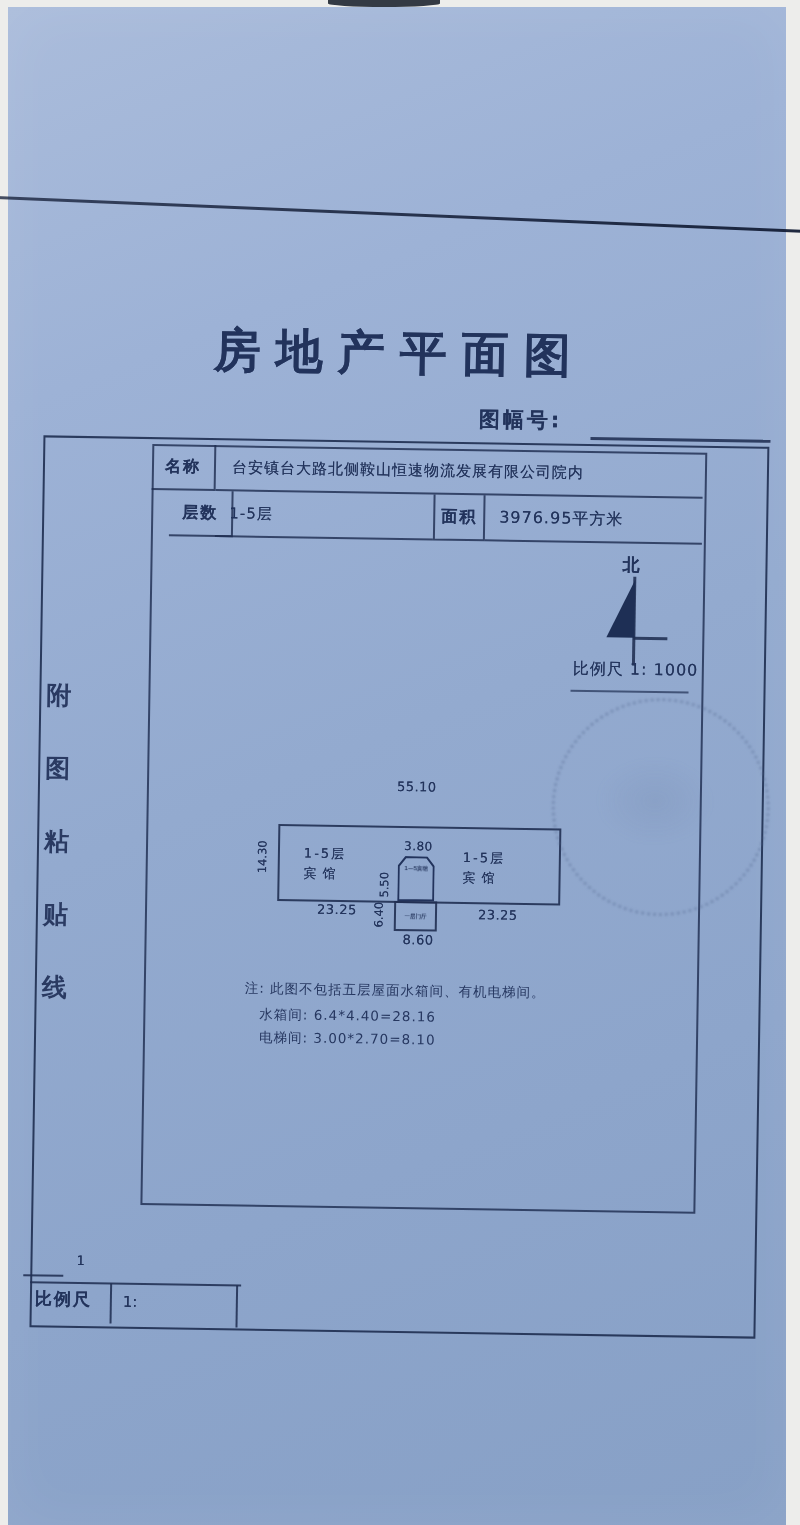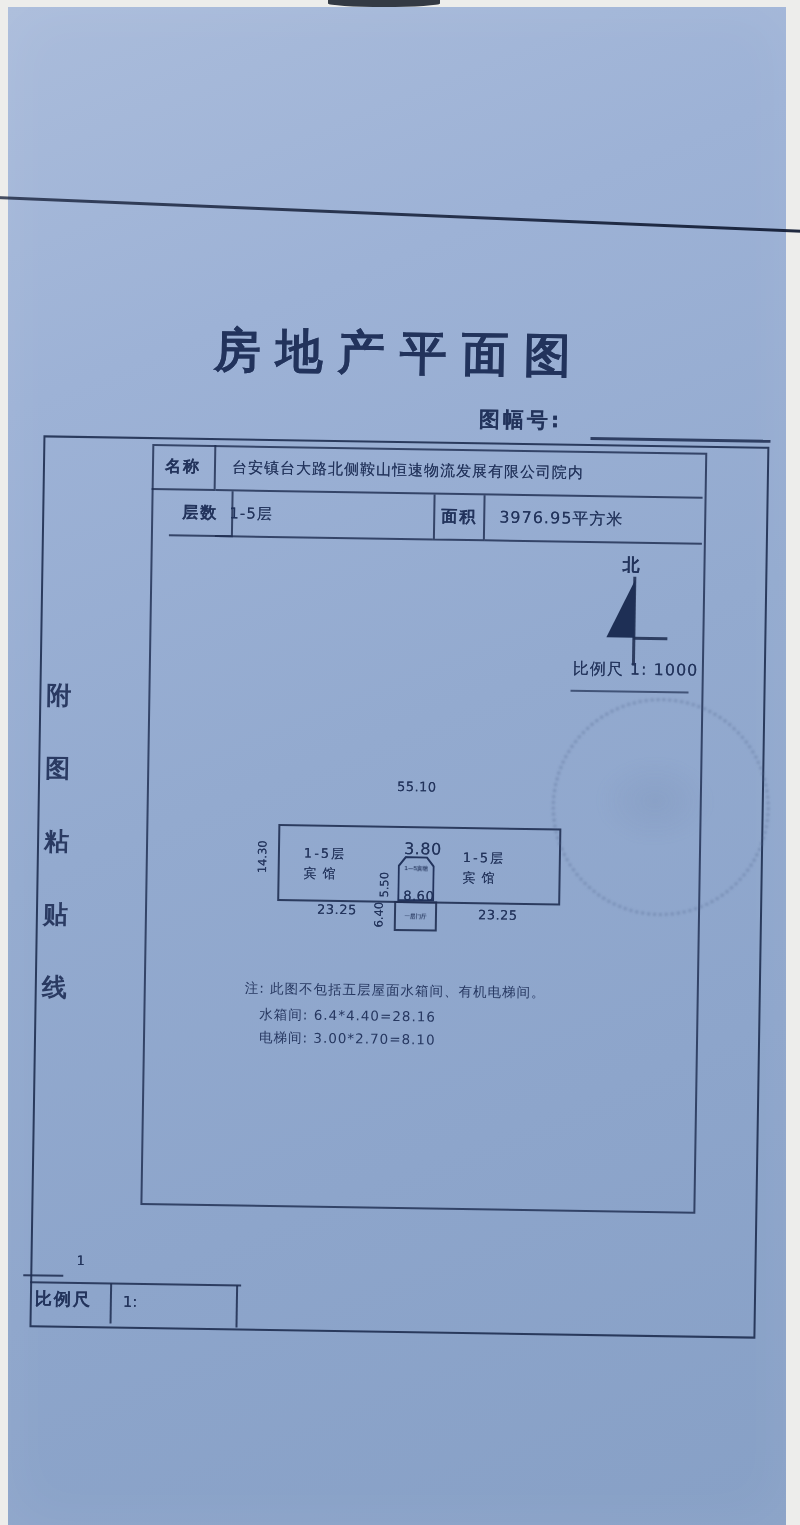--- a/index.html
+++ b/index.html
@@ -89,37 +89,37 @@
 
       <div class="abs room ink" style="left:304px;top:845px;">
         <div>1-5层</div>
         <div style="letter-spacing:6px;">宾馆</div>
       </div>
       <div class="abs room ink" style="left:463px;top:847px;">
         <div>1-5层</div>
         <div style="letter-spacing:6px;">宾馆</div>
       </div>
 
-      <div class="abs dim ink" style="left:404px;top:839px;font-size:16px;">3.80</div>
+      <div class="abs dim ink" style="left:404px;top:839px;font-size:12px;">3.80</div>
 
       <div class="abs" style="left:398px;top:856px;width:37px;height:45px;">
         <svg width="37" height="45" viewBox="0 0 37 45">
           <polygon points="8,1 29,1 36,10 36,44 1,44 1,10" fill="none" stroke="#22335c" stroke-width="2"></polygon>
         </svg>
         <div class="tiny ink" style="position:absolute;left:3px;top:9px;width:31px;">1—5宾馆</div>
       </div>
 
       <div class="abs dim-v ink" style="left:372px;top:878px;">5.50</div>
       <div class="abs dim-v ink" style="left:367px;top:908px;">6.40</div>
 
       <div class="abs porch">
         <div class="tiny ink">一层门厅</div>
       </div>
 
-      <div class="abs dim ink" style="left:404px;top:888px;">8.60</div>
+      <div class="abs dim ink" style="left:404px;top:932px;">8.60</div>
       <div class="abs dim ink" style="left:318px;top:903px;">23.25</div>
       <div class="abs dim ink" style="left:479px;top:906px;">23.25</div>
 
       <div class="abs notes" style="left:247px;top:982px;">注: 此图不包括五层屋面水箱间、有机电梯间。</div>
       <div class="abs notes" style="left:262px;top:1008px;">水箱间: 6.4*4.40=28.16</div>
       <div class="abs notes" style="left:262px;top:1031px;">电梯间: 3.00*2.70=8.10</div>
 
       <div class="abs ink" style="left:83px;top:1258px;font-size:13px;">1</div>
       <div class="hline" style="left:30px;top:1280px;width:40px;height:2px;"></div>
       <div class="hline" style="left:37px;top:1287px;width:211px;height:2px;"></div>

